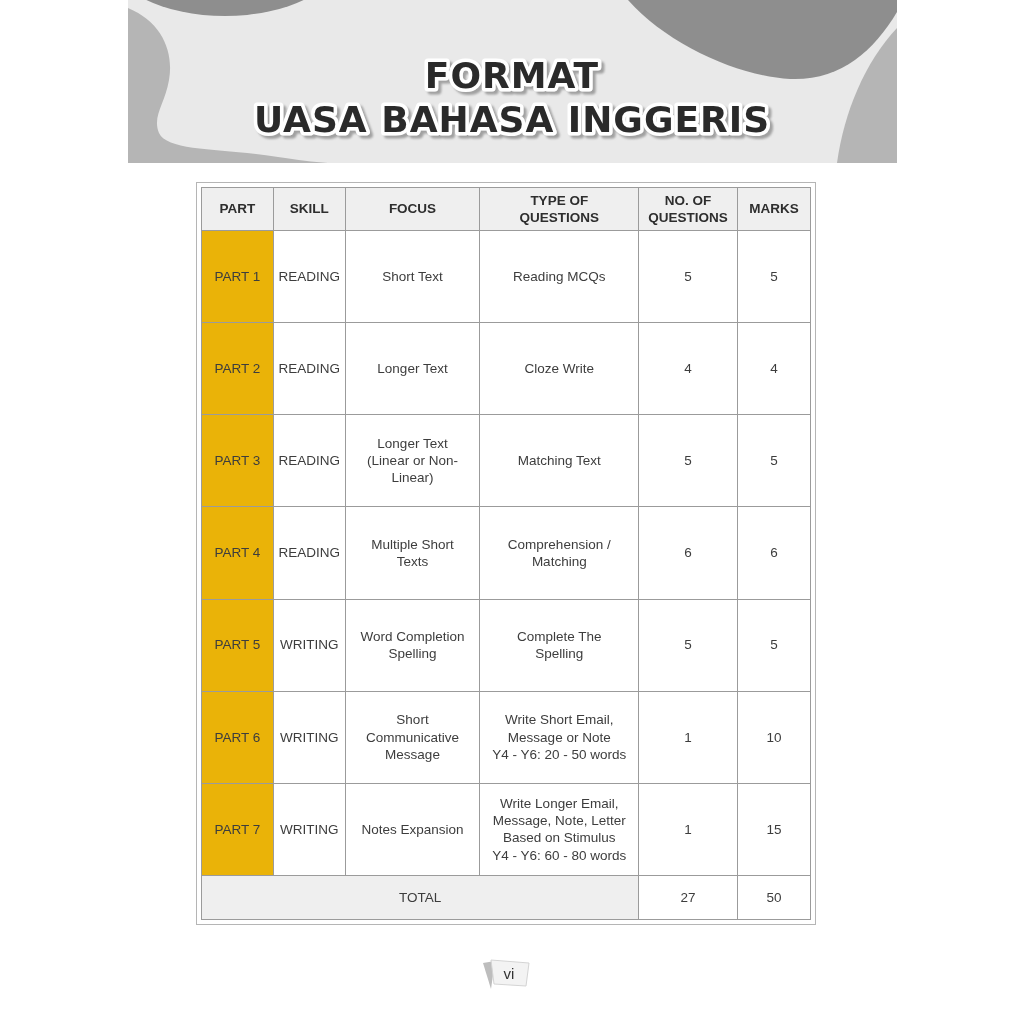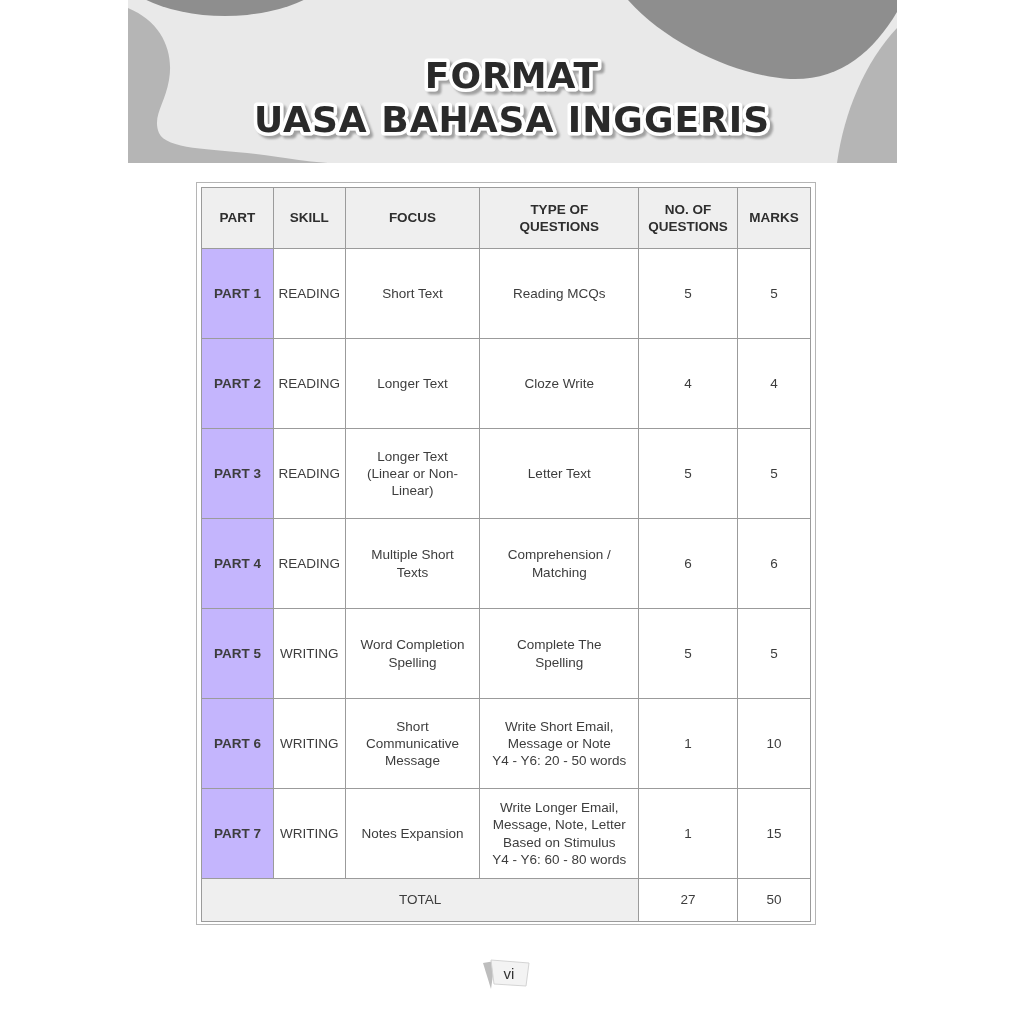--- a/index.html
+++ b/index.html
@@ -51,31 +51,31 @@
   table.format th, table.format td {
     border: 1px solid #9b9b9b;
     text-align: center;
     vertical-align: middle;
     font-size: 13.5px;
     line-height: 1.28;
     color: #3d3d3d;
     white-space: pre-line;
     padding: 2px 4px;
   }
-  table.format thead tr { height: 61px; }
+  table.format thead tr { height: 43px; }
   table.format tbody tr { height: 90px; }
   table.format tr.total-row { height: 43px; }
   table.format thead th {
     background: #efefef;
     font-weight: bold;
     color: #2e2e2e;
   }
   td.part-cell {
-    background: #c4b5fd;
-    font-weight: bold;
+    background: #eab308;
+    font-weight: normal;
     color: #2e2e2e;
   }
   td.total-label {
     background: #efefef;
     font-weight: normal;
     color: #2e2e2e;
   }
 
   
   .page-badge {
@@ -152,21 +152,21 @@
           <td>Cloze Write</td>
           <td>4</td>
           <td>4</td>
         </tr>
         <tr>
           <td class="part-cell">PART 3</td>
           <td>READING</td>
           <td>Longer Text
 (Linear or Non-
 Linear)</td>
-          <td>Letter Text</td>
+          <td>Matching Text</td>
           <td>5</td>
           <td>5</td>
         </tr>
         <tr>
           <td class="part-cell">PART 4</td>
           <td>READING</td>
           <td>Multiple Short
 Texts</td>
           <td>Comprehension /
 Matching</td>

